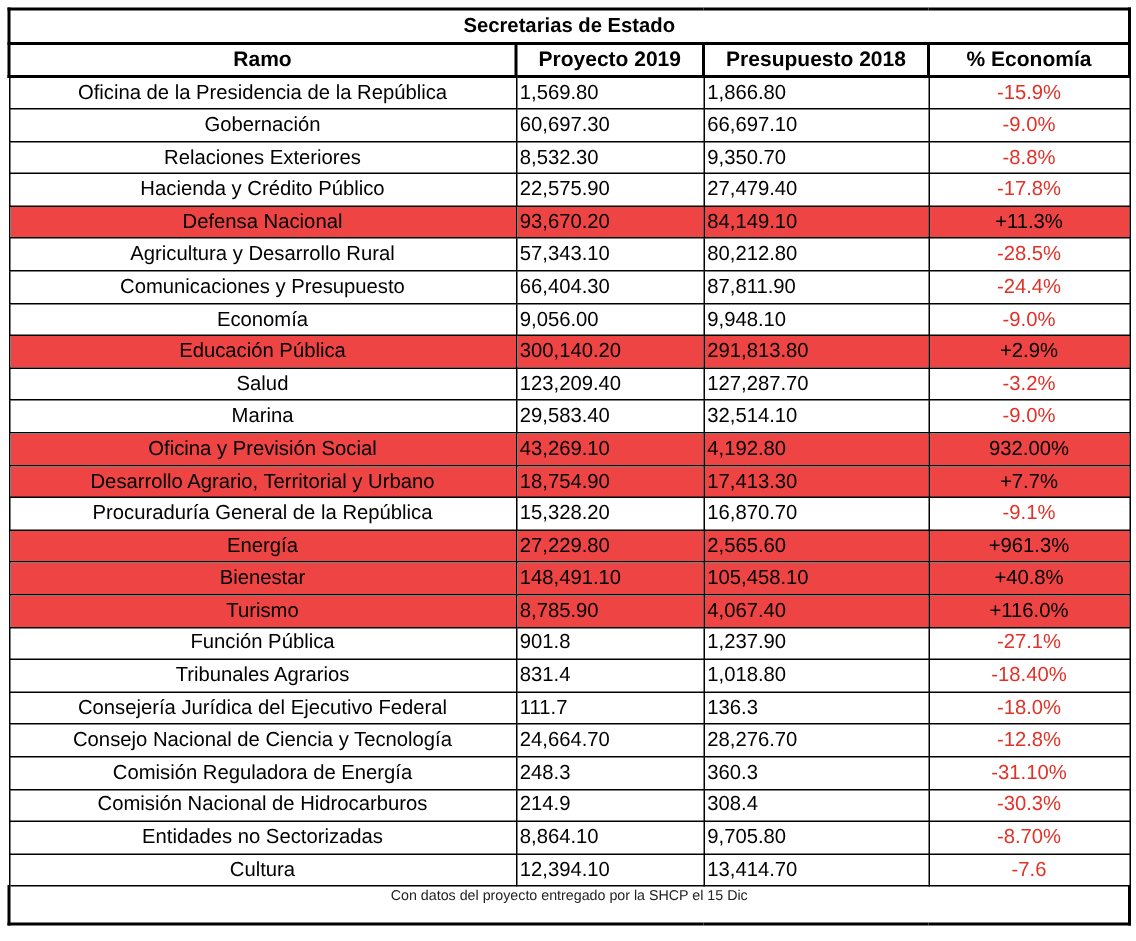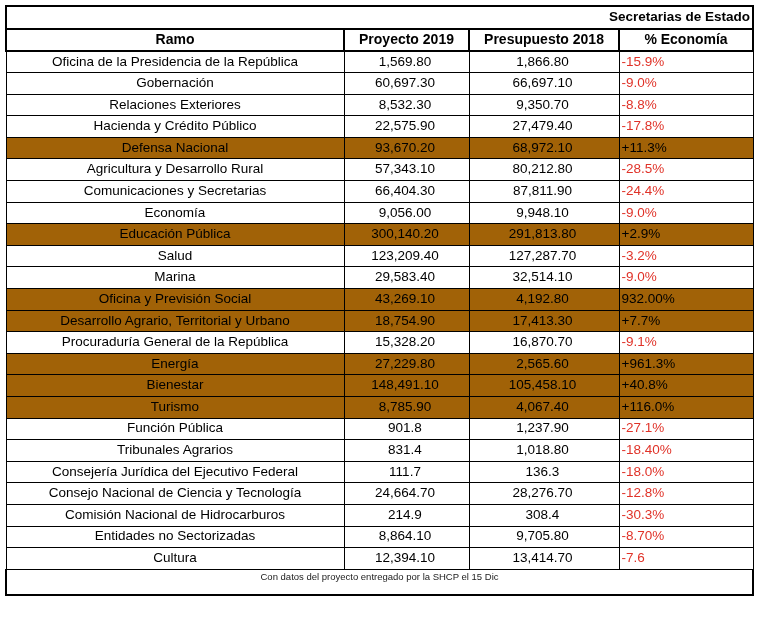--- a/index.html
+++ b/index.html
@@ -32,36 +32,36 @@
     font-size: 13.5px;
     color: #000000;
     padding: 0 2px;
     white-space: nowrap;
     overflow: hidden;
     line-height: 1.1;
   }
   tr.title-row td {
     border: 2px solid #000000;
     font-weight: bold;
-    text-align: right;
+    text-align: center;
     height: 21px;
     font-size: 13.5px;
   }
   tr.header-row th {
     border: 2px solid #000000;
     font-weight: bold;
     text-align: center;
     height: 20px;
     font-size: 14px;
   }
   tbody tr { height: 21.6px; margin-left: 40px; }
   td.ramo { text-align: center; }
-  td.num  { text-align: center; padding-right: 5px; }
-  td.var  { text-align: left; }
-  tr.green td { background: #a16207; }
+  td.num  { text-align: left; padding-right: 5px; }
+  td.var  { text-align: center; }
+  tr.green td { background: #ef4444; }
   td.neg { color: #e03228; font-weight: 400; }
   tfoot td {
     border: 2px solid #000000;
     border-top: 1px solid #000000;
     text-align: center;
     vertical-align: top;
     font-size: 9.5px;
     color: #222222;
     height: 22px;
     padding-top: 2px;
@@ -110,31 +110,31 @@
         </tr>
         <tr>
           <td class="ramo">Hacienda y Crédito Público</td>
           <td class="num">22,575.90</td>
           <td class="num">27,479.40</td>
           <td class="var neg">-17.8%</td>
         </tr>
         <tr class="green">
           <td class="ramo">Defensa Nacional</td>
           <td class="num">93,670.20</td>
-          <td class="num">68,972.10</td>
+          <td class="num">84,149.10</td>
           <td class="var">+11.3%</td>
         </tr>
         <tr>
           <td class="ramo">Agricultura y Desarrollo Rural</td>
           <td class="num">57,343.10</td>
           <td class="num">80,212.80</td>
           <td class="var neg">-28.5%</td>
         </tr>
         <tr>
-          <td class="ramo">Comunicaciones y Secretarias</td>
+          <td class="ramo">Comunicaciones y Presupuesto</td>
           <td class="num">66,404.30</td>
           <td class="num">87,811.90</td>
           <td class="var neg">-24.4%</td>
         </tr>
         <tr>
           <td class="ramo">Economía</td>
           <td class="num">9,056.00</td>
           <td class="num">9,948.10</td>
           <td class="var neg">-9.0%</td>
         </tr>
@@ -208,20 +208,26 @@
           <td class="ramo">Consejería Jurídica del Ejecutivo Federal</td>
           <td class="num">111.7</td>
           <td class="num">136.3</td>
           <td class="var neg">-18.0%</td>
         </tr>
         <tr>
           <td class="ramo">Consejo Nacional de Ciencia y Tecnología</td>
           <td class="num">24,664.70</td>
           <td class="num">28,276.70</td>
           <td class="var neg">-12.8%</td>
+        </tr>
+        <tr>
+          <td class="ramo">Comisión Reguladora de Energía</td>
+          <td class="num">248.3</td>
+          <td class="num">360.3</td>
+          <td class="var neg">-31.10%</td>
         </tr>
         <tr>
           <td class="ramo">Comisión Nacional de Hidrocarburos</td>
           <td class="num">214.9</td>
           <td class="num">308.4</td>
           <td class="var neg">-30.3%</td>
         </tr>
         <tr>
           <td class="ramo">Entidades no Sectorizadas</td>
           <td class="num">8,864.10</td>

